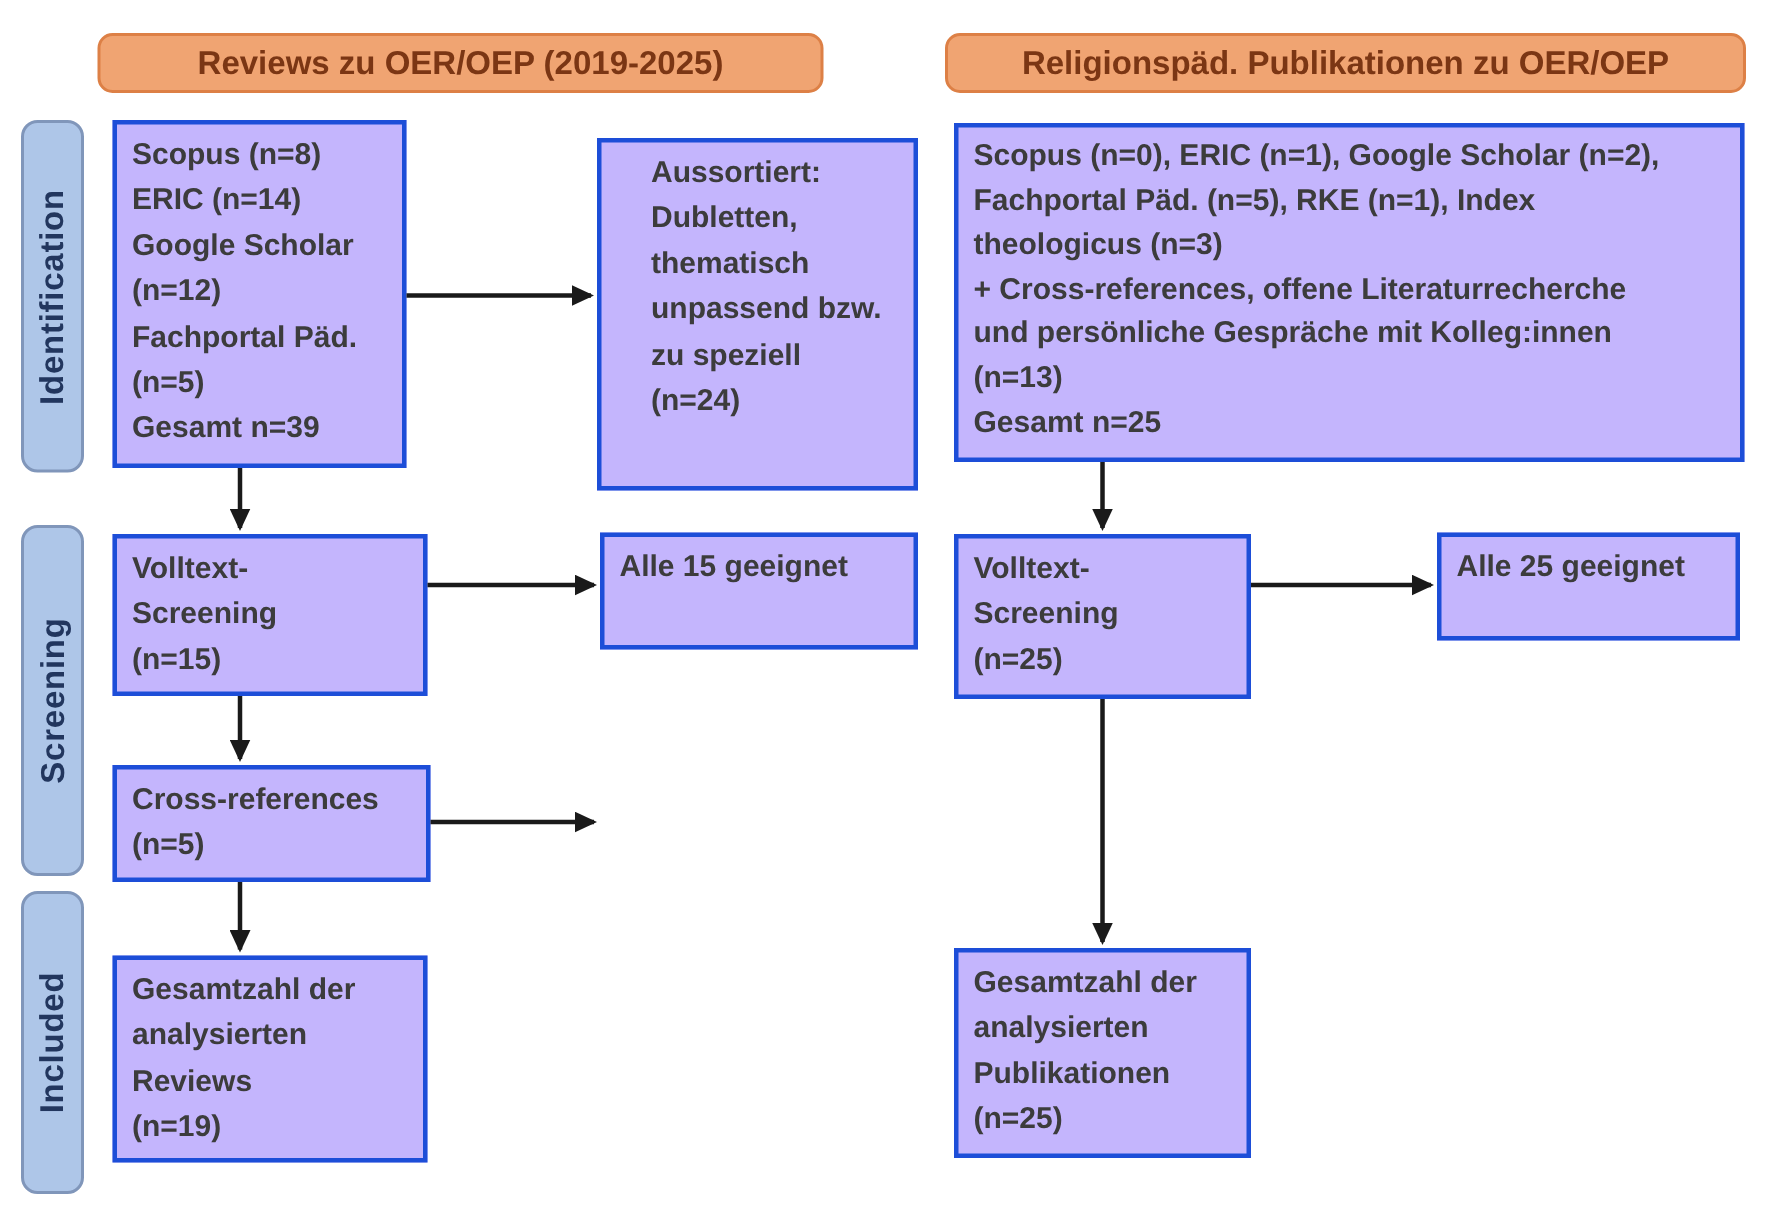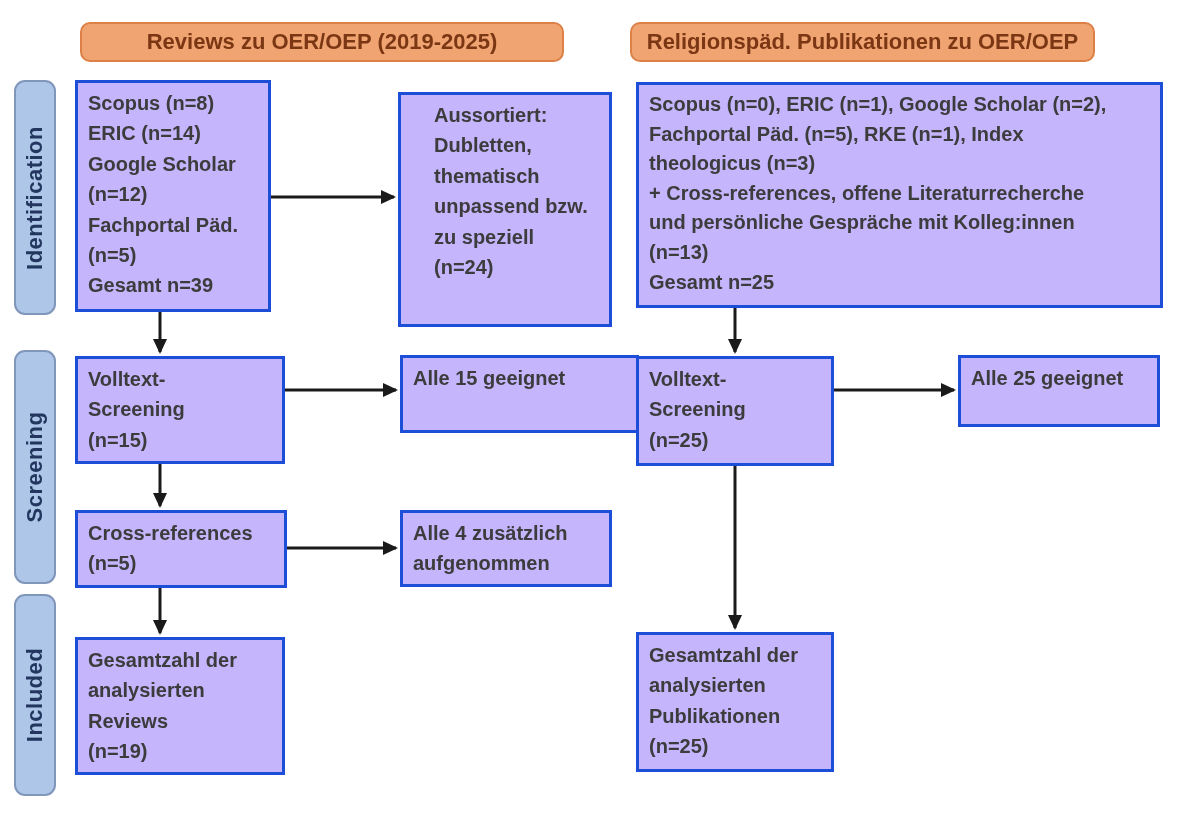--- a/index.html
+++ b/index.html
@@ -24,22 +24,22 @@
     border: 2px solid #dd8046;
     border-radius: 10px;
     color: #7b3614;
     font-size: 22px;
     font-weight: bold;
     display: flex;
     align-items: center;
     justify-content: center;
     white-space: nowrap;
   }
-  .col-header.left  { left: 80px;  top: 22px; width: 484px; }
-  .col-header.right { left: 630px; top: 22px; width: 465px; }
+  .col-header.left  { left: 65px;  top: 22px; width: 484px; }
+  .col-header.right { left: 630px; top: 22px; width: 534px; }
 
   
   .stage {
     position: absolute;
     box-sizing: border-box;
     left: 14px;
     width: 42px;
     background: #aec6e8;
     border: 2px solid #8096ba;
     border-radius: 11px;
@@ -71,21 +71,21 @@
     font-weight: 600;
     line-height: 1.52;
     padding: 5px 10px;
     white-space: pre-line;
     overflow: hidden;
   }
   .box.l1 { left: 75px;  top: 80px;  width: 196px; height: 232px; }
   .box.l2 { left: 398px; top: 92px;  width: 214px; height: 235px; padding-left: 33px; }
   .box.r1 { left: 636px; top: 82px;  width: 527px; height: 226px; line-height: 1.48; }
   .box.l3 { left: 75px;  top: 356px; width: 210px; height: 108px; }
-  .box.s1 { left: 400px; top: 355px; width: 239px; height: 78px; }
+  .box.s1 { left: 400px; top: 355px; width: 212px; height: 78px; }
   .box.r2 { left: 636px; top: 356px; width: 198px; height: 110px; }
   .box.s3 { left: 958px; top: 355px; width: 202px; height: 72px; }
   .box.l4 { left: 75px;  top: 510px; width: 212px; height: 78px; }
   .box.s2 { left: 400px; top: 510px; width: 212px; height: 77px; }
   .box.l5 { left: 75px;  top: 637px; width: 210px; height: 138px; }
   .box.r4 { left: 636px; top: 632px; width: 198px; height: 140px; }
 
   .arrows {
     position: absolute;
     left: 0;
@@ -127,22 +127,20 @@
 thematisch
 unpassend bzw.
 zu speziell
 (n=24)</div>
   <div class="box l3">Volltext-
 Screening
 (n=15)</div>
   <div class="box s1">Alle 15 geeignet</div>
   <div class="box l4">Cross-references
 (n=5)</div>
-  <div class="box s2">Alle 4 zusätzlich
-aufgenommen</div>
   <div class="box l5">Gesamtzahl der
 analysierten
 Reviews
 (n=19)</div>
 
   <div class="box r1">Scopus (n=0), ERIC (n=1), Google Scholar (n=2),
 Fachportal Päd. (n=5), RKE (n=1), Index
 theologicus (n=3)
 + Cross-references, offene Literaturrecherche
 und persönliche Gespräche mit Kolleg:innen

